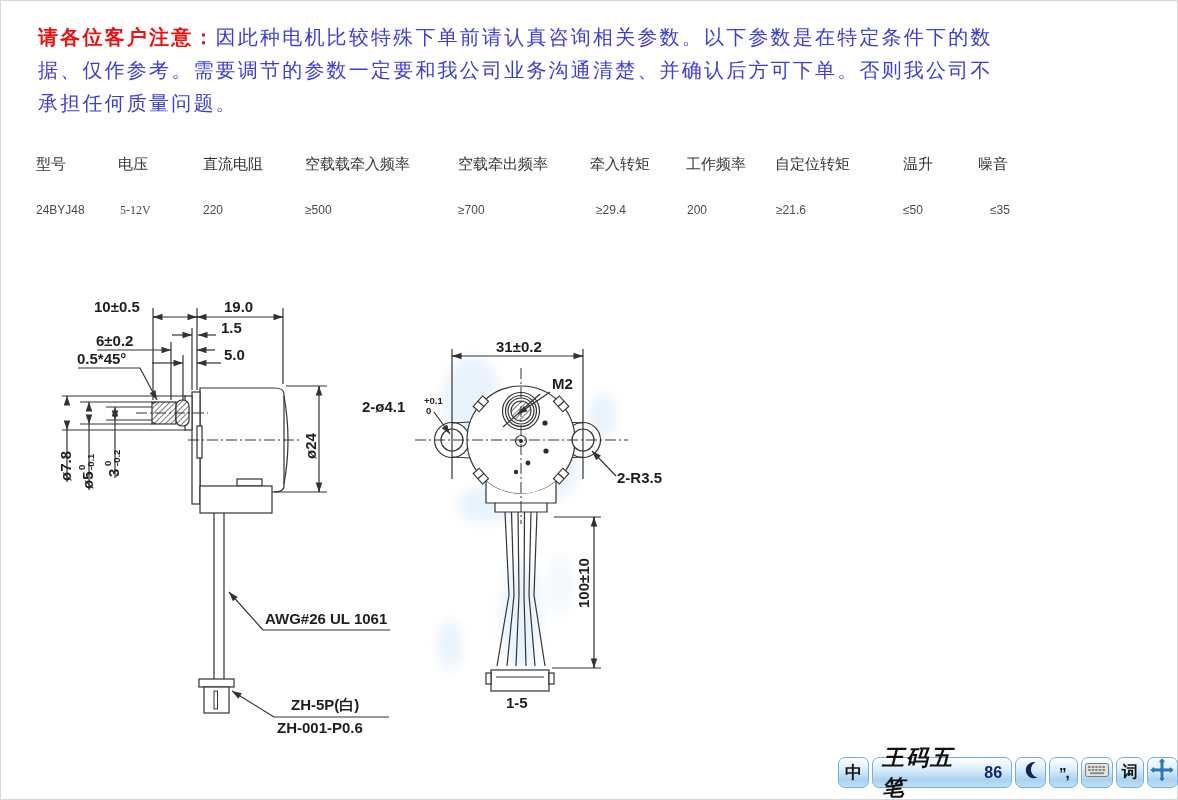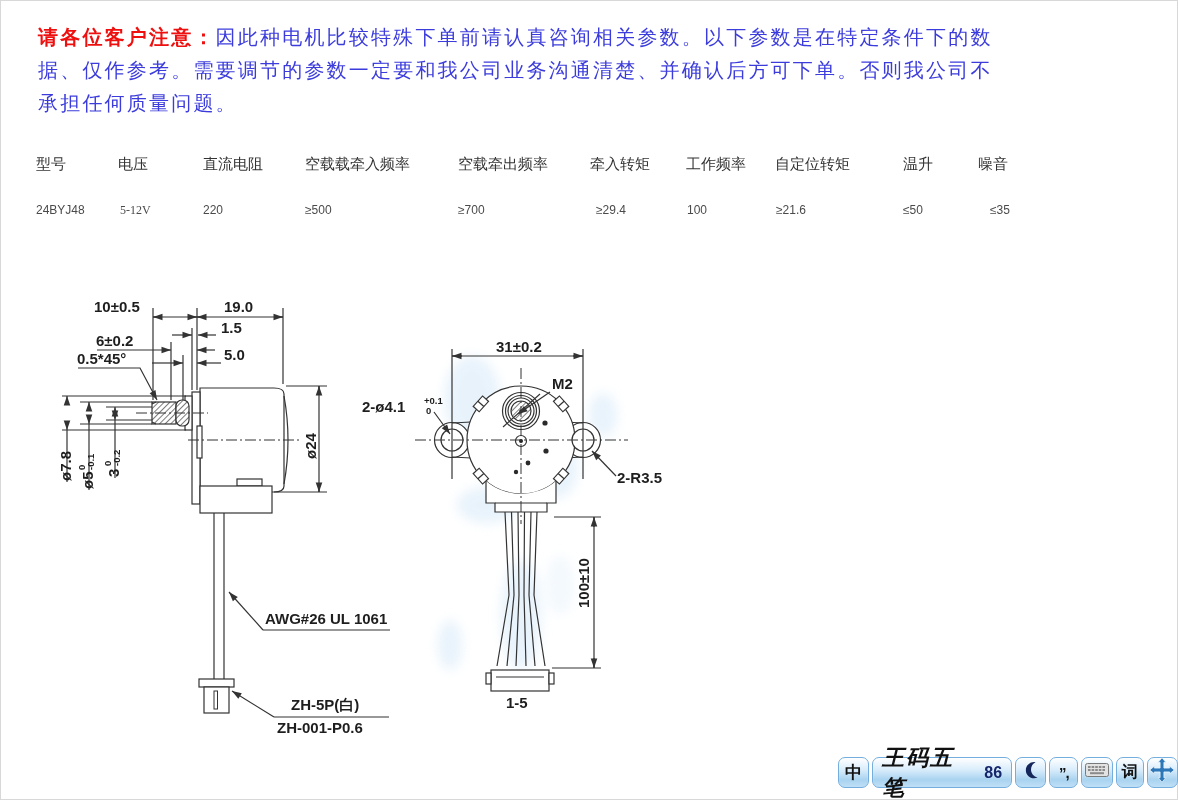--- a/index.html
+++ b/index.html
@@ -55,21 +55,21 @@
     <span class="h" style="left:686px">工作频率</span>
     <span class="h" style="left:775px">自定位转矩</span>
     <span class="h" style="left:903px">温升</span>
     <span class="h" style="left:978px">噪音</span>
     <span class="v" style="left:36px">24BYJ48</span>
     <span class="v" style="left:120px;font-family:'Liberation Serif',serif">5-12V</span>
     <span class="v" style="left:203px">220</span>
     <span class="v" style="left:305px">≥500</span>
     <span class="v" style="left:458px">≥700</span>
     <span class="v" style="left:596px">≥29.4</span>
-    <span class="v" style="left:687px">100</span>
+    <span class="v" style="left:687px">200</span>
     <span class="v" style="left:776px">≥21.6</span>
     <span class="v" style="left:903px">≤50</span>
     <span class="v" style="left:990px">≤35</span>
   </div>
 
   <svg class="draw" width="1178" height="800" viewBox="0 0 1178 800">
     <defs>
       <marker id="mE" markerWidth="12" markerHeight="10" refX="10.5" refY="4.5" orient="auto" markerUnits="userSpaceOnUse">
         <path d="M10.5 4.5 L1 1.2 L1 7.8 Z" fill="#333"></path>
       </marker>

